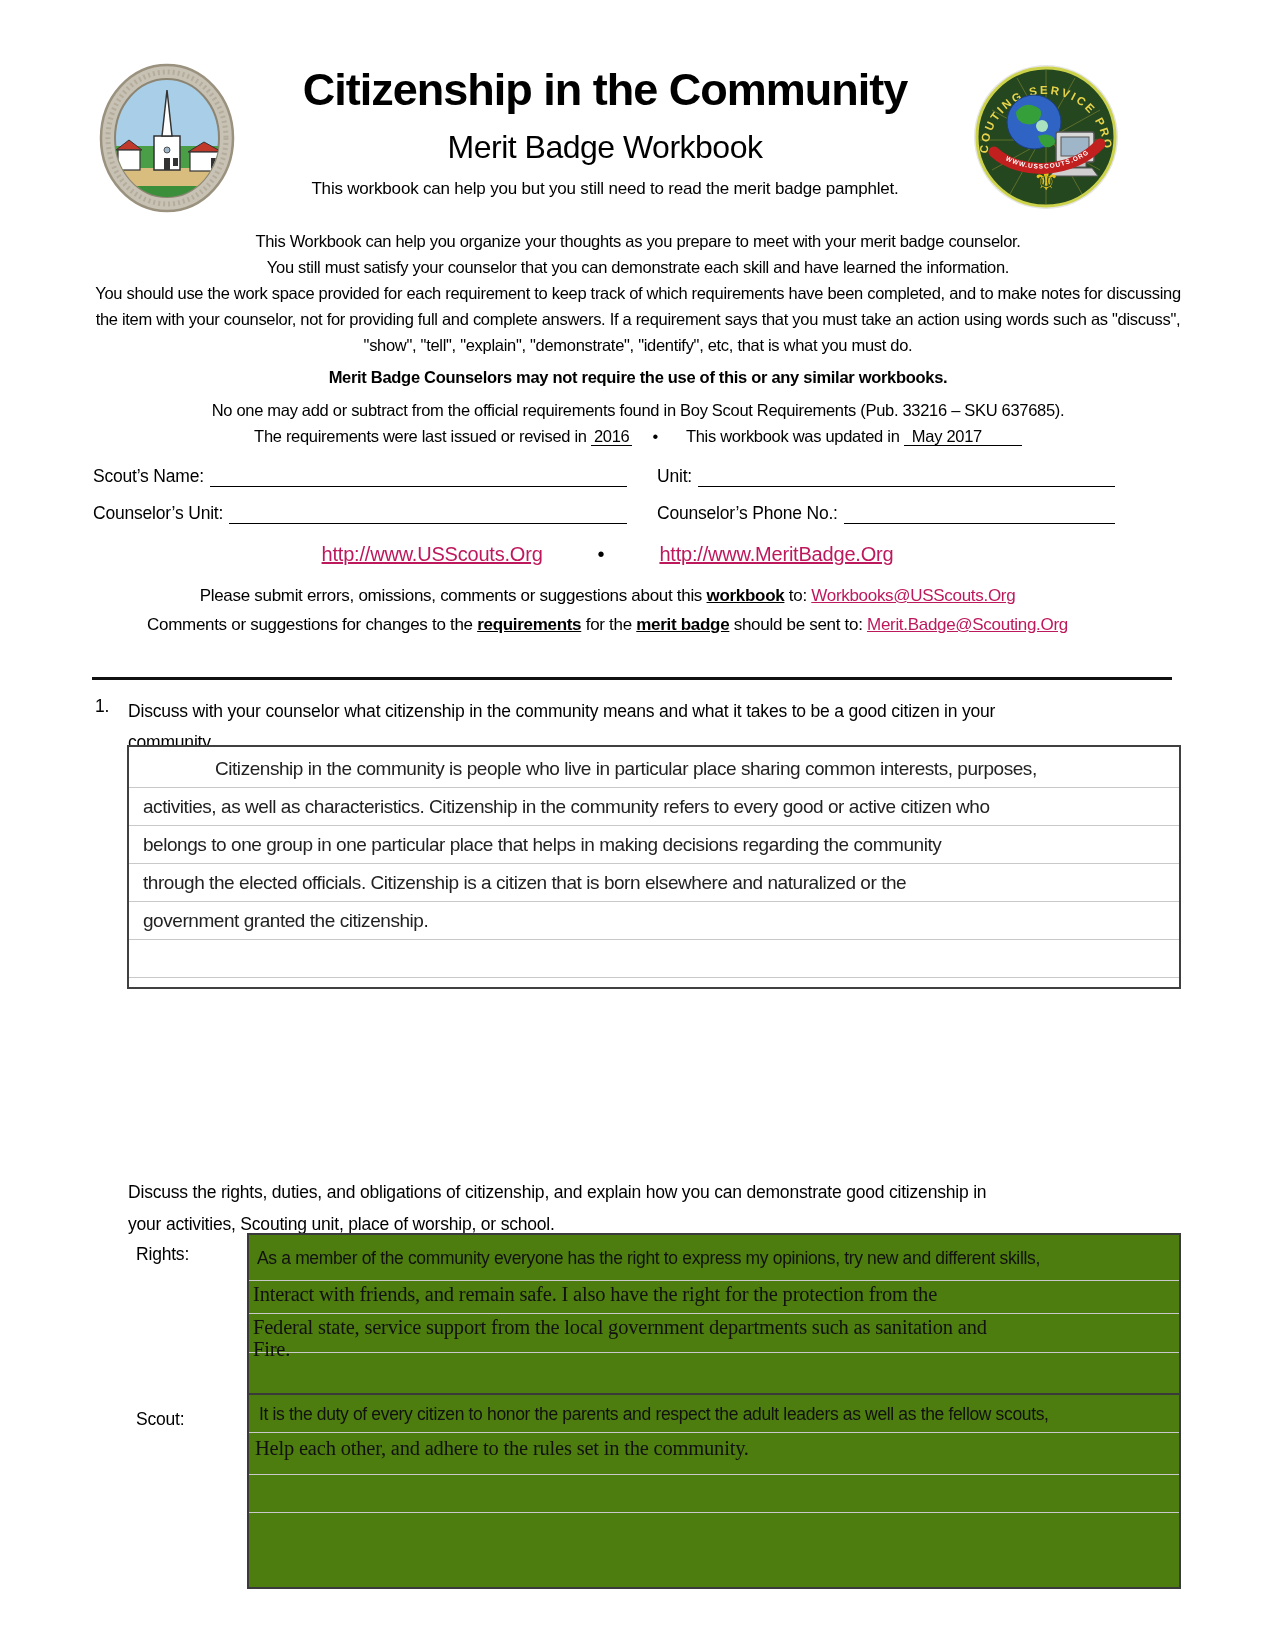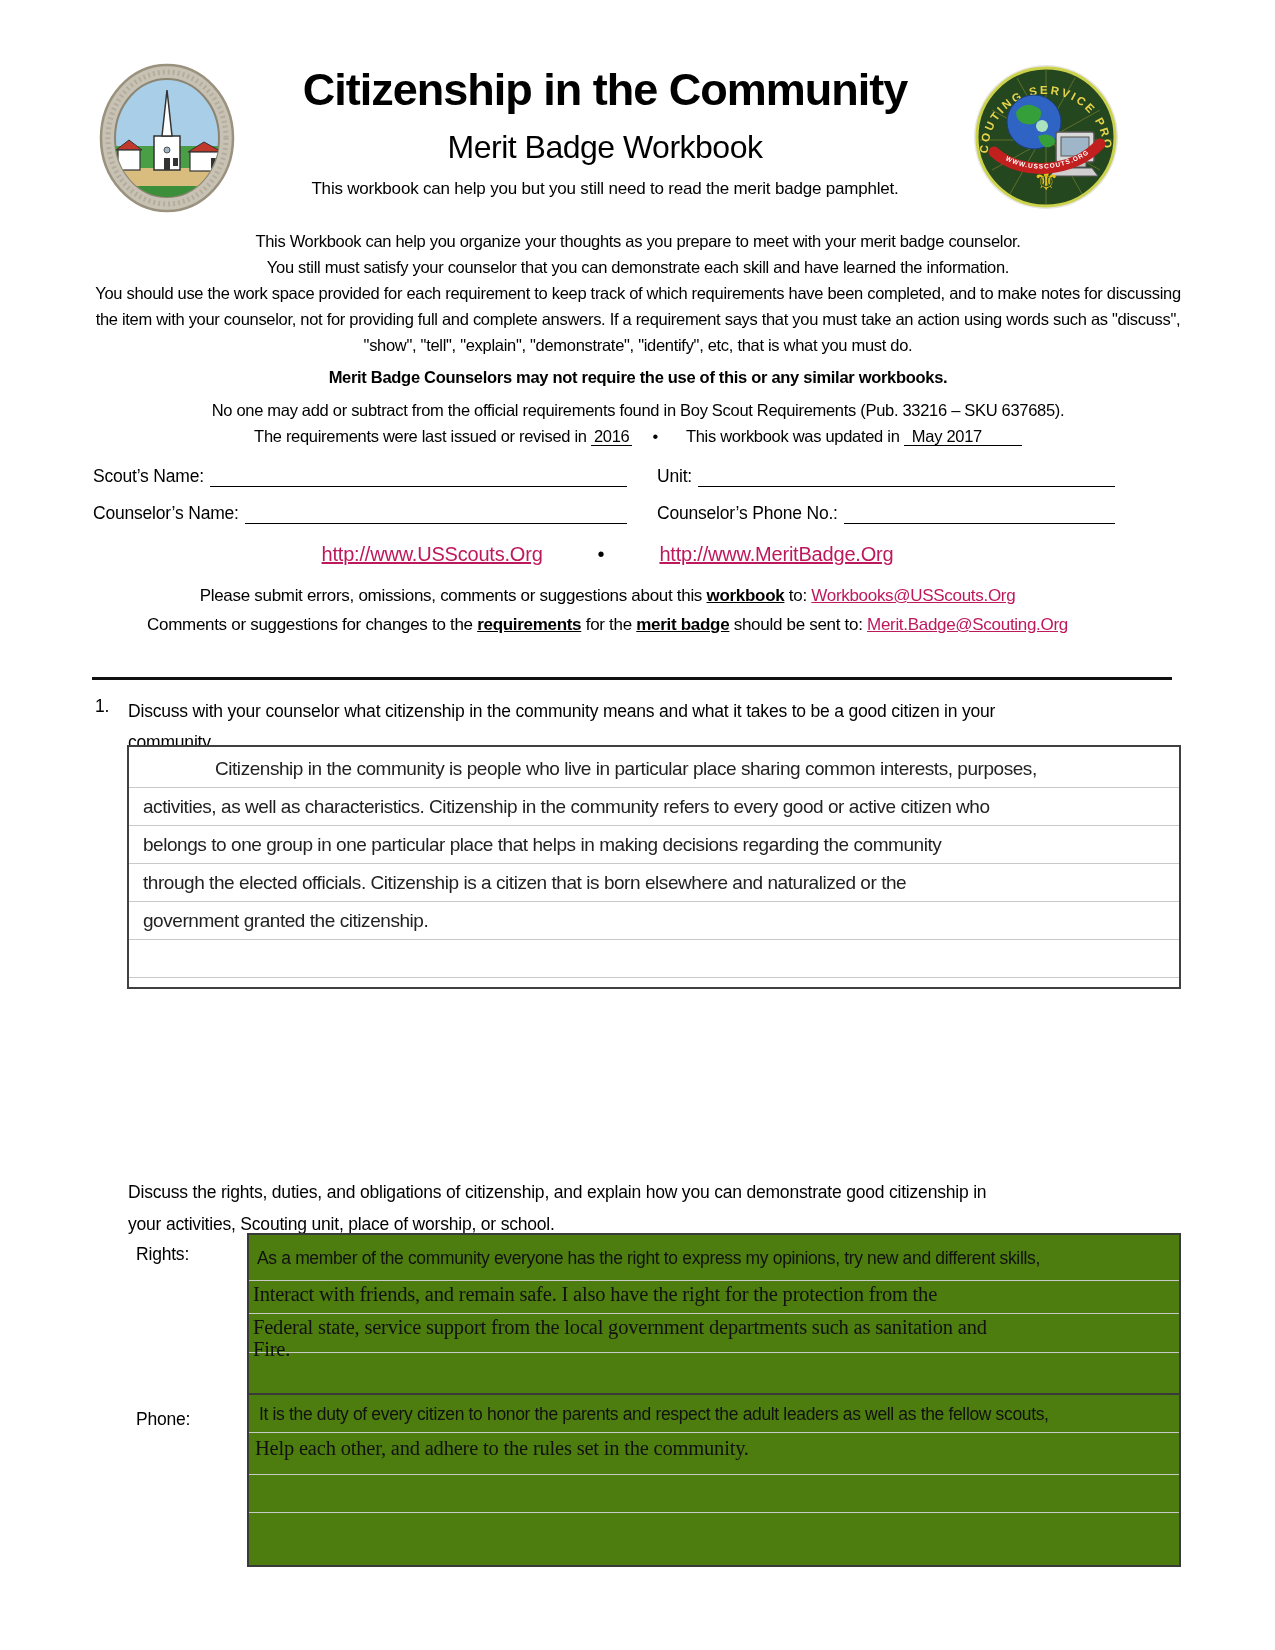--- a/index.html
+++ b/index.html
@@ -55,21 +55,21 @@
 
   
   .req1b{position:absolute;left:128px;top:1176px;font-size:17.5px;line-height:32px;white-space:nowrap;}
 
   
   .side-label{position:absolute;font-size:17.5px;}
   .rights-label{left:136px;top:1244px;}
   .duties-label{left:136px;top:1409px;}
   .rd-table{position:absolute;left:247px;top:1233px;width:930px;border:2px solid #3a3a3a;background:#4d7c0f;}
   .rights-sec{position:relative;height:158px;border-bottom:2px solid #3a3a3a;}
-  .duties-sec{position:relative;height:170px;text-decoration:underline;}
+  .duties-sec{position:relative;height:192px;text-decoration:underline;}
   .fill-sans{position:absolute;font-size:17.5px;letter-spacing:-0.35px;color:#111;white-space:nowrap;}
   .fill-serif{position:absolute;font-family:"Liberation Serif",serif;font-size:20.5px;
               letter-spacing:-0.2px;color:#111;white-space:nowrap;}
 </style>
 </head>
 <body>
 
 <div class="page">
 
   <div class="badge-patch">
@@ -157,21 +157,21 @@
         <span class="flabel">Scout’s Name:</span>
         <span class="fline"></span>
       </div>
       <div class="fcell c2">
         <span class="flabel">Unit:</span>
         <span class="fline"></span>
       </div>
     </div>
     <div class="frow">
       <div class="fcell c1">
-        <span class="flabel">Counselor’s Name:</span>
+        <span class="flabel">Counselor’s Unit:</span>
         <span class="fline"></span>
       </div>
       <div class="fcell c2">
         <span class="flabel">Counselor’s Phone No.:</span>
         <span class="fline"></span>
       </div>
     </div>
   </div>
 
   <div class="weblinks">
@@ -208,21 +208,21 @@
       <div>government granted the citizenship.</div>
     </div>
   </div>
 
   <div class="req1b">
     <div>Discuss the rights, duties, and obligations of citizenship, and explain how you can demonstrate good citizenship in</div>
     <div>your activities, Scouting unit, place of worship, or school.</div>
   </div>
 
   <div class="side-label rights-label">Rights:</div>
-  <div class="side-label duties-label">Phone:</div>
+  <div class="side-label duties-label">Scout:</div>
 
   <div class="rd-table">
     <div class="rights-sec">
       <div class="rline" style="top:45px"></div>
       <div class="rline" style="top:78px"></div>
       <div class="rline" style="top:117px"></div>
       <div class="fill-sans" style="left:8px;top:13px">As a member of the community everyone has the right to express my opinions, try new and different skills,</div>
       <div class="fill-serif" style="left:4px;top:48px">Interact with friends, and remain safe. I also have the right for the protection from the</div>
       <div class="fill-serif" style="left:4px;top:81px">Federal state, service support from the local government departments such as sanitation and</div>
       <div class="fill-serif" style="left:4px;top:103px">Fire.</div>

